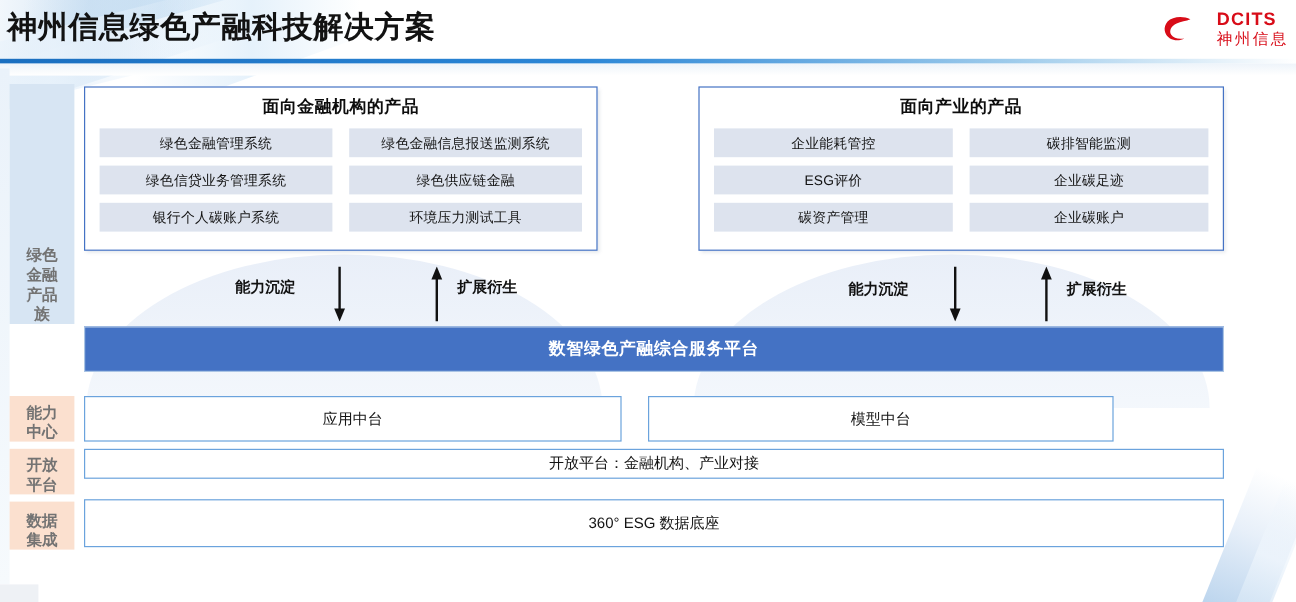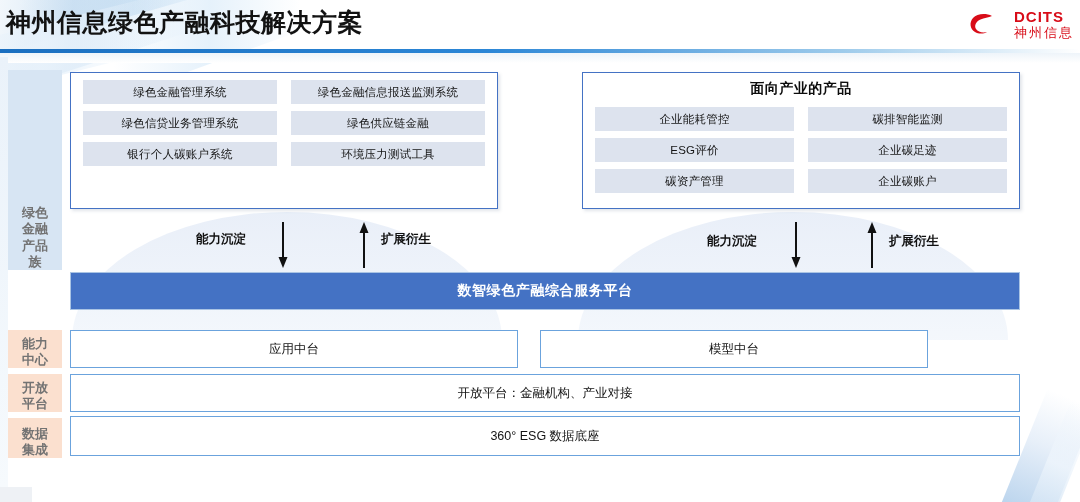--- a/index.html
+++ b/index.html
@@ -136,21 +136,21 @@
   }
 
   
   .row-box{
     position:absolute;border:1.6px solid #6ba3dd;background:#ffffff;
     display:flex;align-items:center;justify-content:center;
     box-sizing:border-box;color:#141414;font-size:12.5px;
   }
   #box-app{left:70px;top:330px;width:448px;height:38px;}
   #box-model{left:540px;top:330px;width:388px;height:38px;}
-  #box-open{left:70px;top:374px;width:950px;height:38px;}
+  #box-open{left:70px;top:374px;width:950px;height:25px;}
   #box-data{left:70px;top:416px;width:950px;height:40px;}
 
   
   #page-footer{
     position:absolute;left:0;top:482px;width:860px;
     text-align:center;font-size:10.5px;font-style:italic;color:#3a3a3a;margin-top:32px;
   }
 </style>
 </head>
 <body>
@@ -204,20 +204,21 @@
     </div>
   </div>
   <div class="side-tag" id="tag-data">
     <div>
       <span>数据</span>
       <span>集成</span>
     </div>
   </div>
 
   <div class="group-box" id="group-fin">
+    <div class="group-title">面向金融机构的产品</div>
     <div class="tile-grid">
       <div class="tile">绿色金融管理系统</div>
       <div class="tile">绿色金融信息报送监测系统</div>
       <div class="tile">绿色信贷业务管理系统</div>
       <div class="tile">绿色供应链金融</div>
       <div class="tile">银行个人碳账户系统</div>
       <div class="tile">环境压力测试工具</div>
     </div>
   </div>
 

